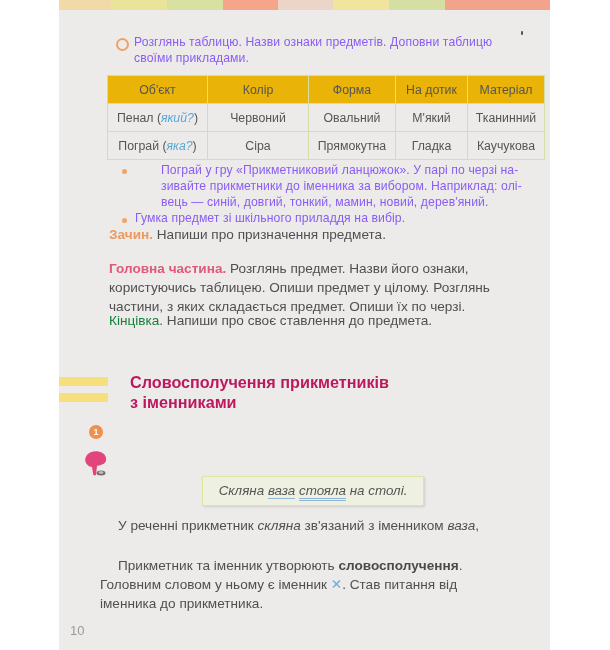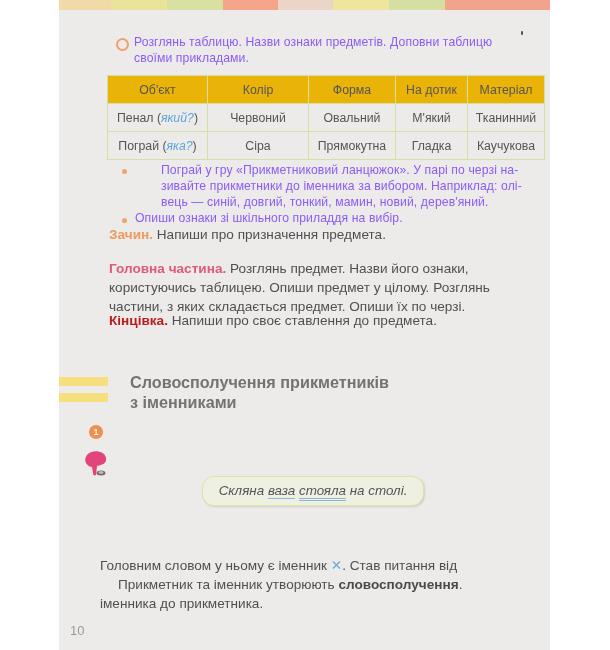--- a/index.html
+++ b/index.html
@@ -22,32 +22,32 @@
     table.props td.c2 { width: 92px; }
     table.props td.c3 { width: 78px; }
     table.props td.c4 { width: 63px; }
     table.props td.c5 { width: 68px; }
     .q { color: #5aa7d6; font-style: italic; }
 
     .bullet { position: absolute; width: 5px; height: 5px; border-radius: 50%; background: #f0a46a; }
     .para { font-size: 13.6px; line-height: 19px; color: #505050; }
     .lbl-orange { color: #ee9a5e; font-weight: bold; }
     .lbl-pink { color: #e05a78; font-weight: bold; }
-    .lbl-violet { color: #b91c1c; font-weight: bold; }
+    .lbl-violet { color: #15803d; font-weight: normal; }
 
     .sec-bar { position: absolute; left: 0; width: 49px; height: 9px; background: #f6df7c; }
     .sec-title { position: absolute; left: 71px; top: 372px; font-size: 16.2px; line-height: 20px;
-      font-weight: bold; color: #737373; }
+      font-weight: bold; color: #be185d; }
 
     .num-badge { position: absolute; left: 30px; top: 425px; width: 14px; height: 14px; border-radius: 50%;
       background: #f0904c; color: #fff; font-size: 9px; font-weight: bold; text-align: center; line-height: 14px; }
     .mascot { position: absolute; left: 24px; top: 449px; width: 26px; height: 30px; }
 
     .example-box { position: absolute; left: 143px; top: 476px; width: 220px; height: 28px;
-      border: 1.5px solid #dfe4a0; border-radius: 12px; background: #eef0e2;
+      border: 1.5px solid #dfe4a0; border-radius: 0; background: #eef0e2;
       box-shadow: 1px 1px 2px rgba(0,0,0,0.12); font-style: italic; font-size: 13.4px; color: #555;
       text-align: center; line-height: 28px; }
     .u1 { border-bottom: 1.5px solid #8fb6d8; }
     .u2 { border-bottom: 3px double #8fb6d8; }
 
     .it { font-style: italic; }
     .b { font-weight: bold; color: #4a4a4a; }
     .x-mark { color: #6aaee0; font-weight: bold; }
     .page-num { position: absolute; left: 11px; top: 623px; font-size: 13px; color: #9a9a9a; }
   </style>
@@ -100,21 +100,21 @@
   </tbody>
     </table>
 
   <div class="bullet" style="left:63px;top:169px;"></div>
   <div class="abs task-line" style="left:76px;top:162px;line-height:16px;margin-left:26px;">
     <div>Пограй у гру «Прикметниковий ланцюжок». У парі по черзі на-</div>
     <div>зивайте прикметники до іменника за вибором. Наприклад: олі-</div>
     <div>вець — синій, довгий, тонкий, мамин, новий, дерев'яний.</div>
   </div>
   <div class="bullet" style="left:63px;top:218px;"></div>
-  <div class="abs task-line" style="left:76px;top:211px;">Опиши ознаки зі шкільного приладдя на вибір.</div>
+  <div class="abs task-line" style="left:76px;top:211px;">Гумка предмет зі шкільного приладдя на вибір.</div>
 
   <div class="abs para" style="left:50px;top:225px;">
     <span class="lbl-orange">Зачин.</span><span> Напиши про призначення предмета.</span>
   </div>
   <div class="abs para" style="left:50px;top:259px;">
     <div><span class="lbl-pink">Головна частина.</span><span> Розглянь предмет. Назви його ознаки,</span></div>
     <div>користуючись таблицею. Опиши предмет у цілому. Розглянь</div>
     <div>частини, з яких складається предмет. Опиши їх по черзі.</div>
   </div>
   <div class="abs para" style="left:50px;top:311px;">
@@ -136,21 +136,22 @@
   </svg>
 
   <div class="example-box">
     <span>Скляна</span>
     <span class="u1">ваза</span>
     <span class="u2">стояла</span>
     <span>на столі.</span>
   </div>
 
   <div class="abs para" style="left:41px;top:516px;">
+    <div style="text-indent:18px;"><span>У реченні прикметник </span><span class="it">скляна</span><span> зв'язаний з іменником </span><span class="it">ваза</span><span>,</span></div>
   </div>
   <div class="abs para" style="left:41px;top:556px;">
+    <div style="text-indent:18px;"><span>Прикметник та іменник утворюють </span><span class="b">словосполучення</span><span>.</span></div>
     <div><span>Головним словом у ньому є іменник </span><span class="x-mark">✕</span><span>. Став питання від</span></div>
-    <div style="text-indent:18px;"><span>Прикметник та іменник утворюють </span><span class="b">словосполучення</span><span>.</span></div>
     <div>іменника до прикметника.</div>
   </div>
 
   <div class="page-num">10</div>
 </div>
 
 </body></html>

